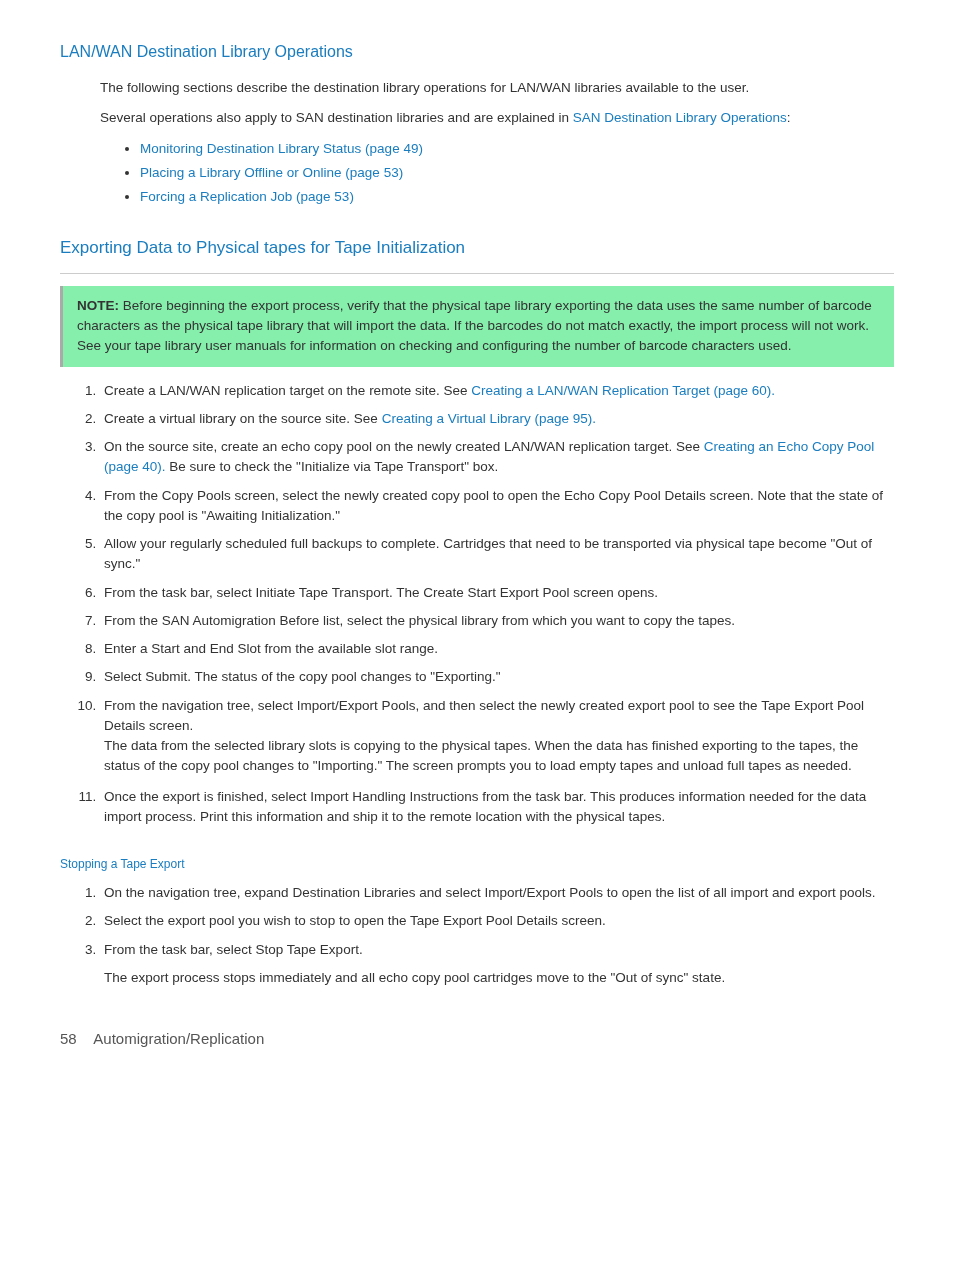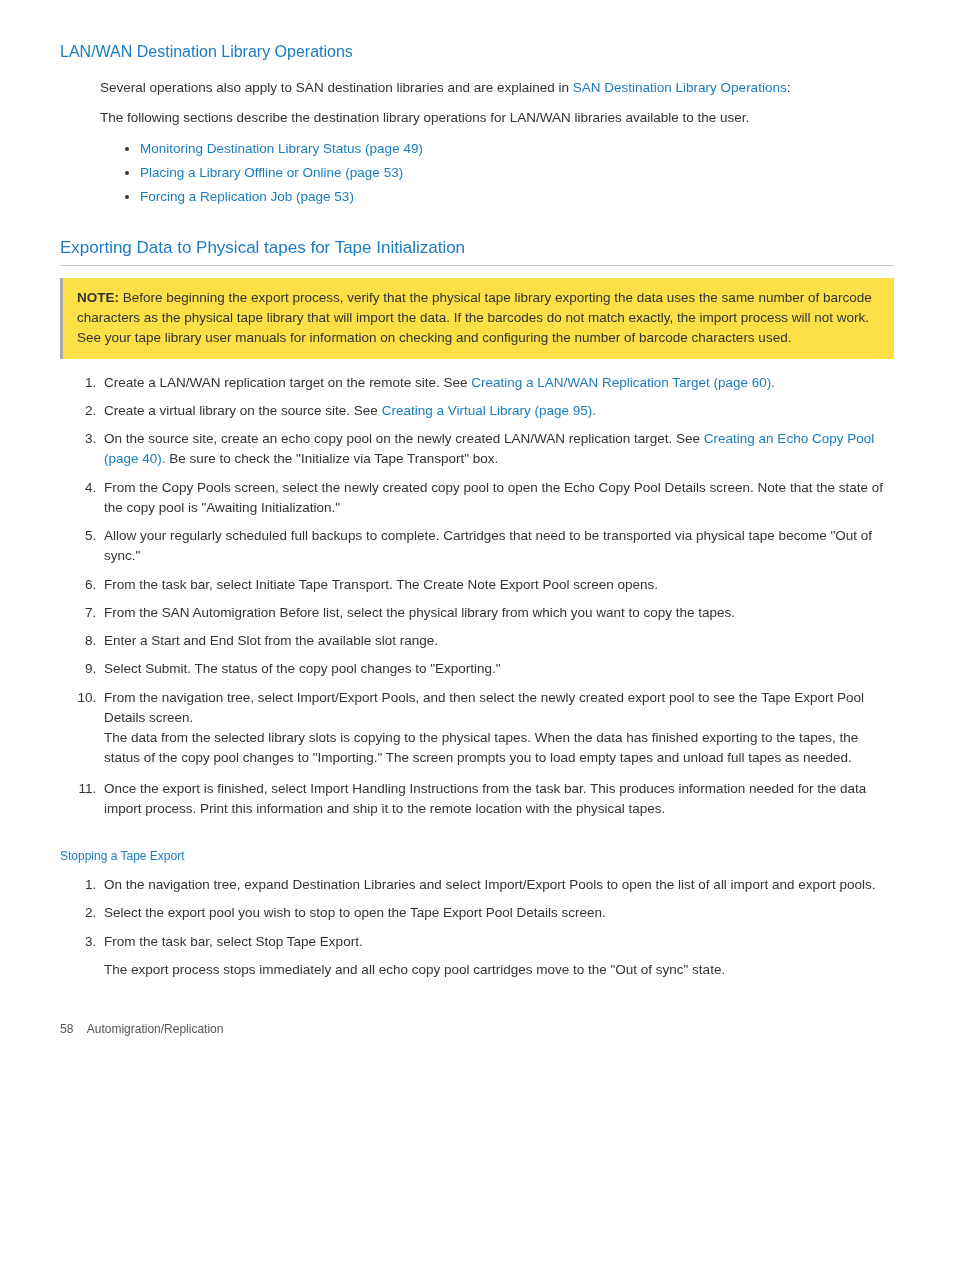--- a/index.html
+++ b/index.html
@@ -19,21 +19,21 @@
       font-weight: normal;
       color: #1a7dbf;
       margin-bottom: 14px;
     }
 
     h2.section-title {
       font-size: 17px;
       font-weight: normal;
       color: #1a7dbf;
       border-bottom: 1px solid #ccc;
-      padding-bottom: 4px;
+      padding-bottom: 12px;
       margin-top: 28px;
       margin-bottom: 12px;
     }
 
     h3.subsection-title {
       font-size: 12px;
       font-weight: normal;
       color: #1a7dbf;
       margin-top: 28px;
       margin-bottom: 10px;
@@ -63,55 +63,55 @@
       margin-bottom: 12px;
     }
 
     ol.steps li {
       margin-bottom: 8px;
       padding-left: 4px;
     }
 
     .note-box {
       border-left: 3px solid #aaa;
-      background: #fde047;
+      background: #86efac;
       padding: 10px 14px;
       margin-bottom: 14px;
       margin-top: 4px;
     }
 
     .note-box .note-label {
       font-weight: bold;
       color: #333;
     }
 
     .bold {
       font-weight: normal;
     }
 
     .page-footer {
       margin-top: 40px;
-      font-size: 12px;
+      font-size: 15px;
       color: #555;
     }
 
     .intro-block {
       margin-left: 40px;
     }
   </style>
 </head>
 <body>
 
 <h1 class="page-title">LAN/WAN Destination Library Operations</h1>
 
 <div class="intro-block">
+  <p>The following sections describe the destination library operations for LAN/WAN libraries available to the user.</p>
   <p>
     <span>Several operations also apply to SAN destination libraries and are explained in </span><a href="#">SAN Destination Library Operations</a><span>:</span>
   </p>
-  <p>The following sections describe the destination library operations for LAN/WAN libraries available to the user.</p>
 
   <ul class="bullets">
     <li><a href="#">Monitoring Destination Library Status (page 49)</a></li>
     <li><a href="#">Placing a Library Offline or Online (page 53)</a></li>
     <li><a href="#">Forcing a Replication Job (page 53)</a></li>
   </ul>
 </div>
 
 <h2 class="section-title">Exporting Data to Physical tapes for Tape Initialization</h2>
 
@@ -134,21 +134,21 @@
     <span>On the source site, create an echo copy pool on the newly created LAN/WAN replication target. See </span><a href="#">Creating an Echo Copy Pool (page 40).</a><span> Be sure to check the "Initialize via Tape Transport" box.</span>
   </li>
 
   <li>
     From the <span class="bold">Copy Pools</span> screen, select the newly created copy pool to open the <span class="bold">Echo Copy Pool Details</span> screen. Note that the state of the copy pool is "Awaiting Initialization."
   </li>
 
   <li>Allow your regularly scheduled full backups to complete. Cartridges that need to be transported via physical tape become "Out of sync."</li>
 
   <li>
-    From the task bar, select <span class="bold">Initiate Tape Transport</span>. The <span class="bold">Create Note Export Pool</span> screen opens.
+    From the task bar, select <span class="bold">Initiate Tape Transport</span>. The <span class="bold">Create Start Export Pool</span> screen opens.
   </li>
 
   <li>
     From the <span class="bold">SAN Automigration Before</span> list, select the physical library from which you want to copy the tapes.
   </li>
 
   <li>Enter a Start and End Slot from the available slot range.</li>
 
   <li>
     Select <span class="bold">Submit</span>. The status of the copy pool changes to "Exporting."

